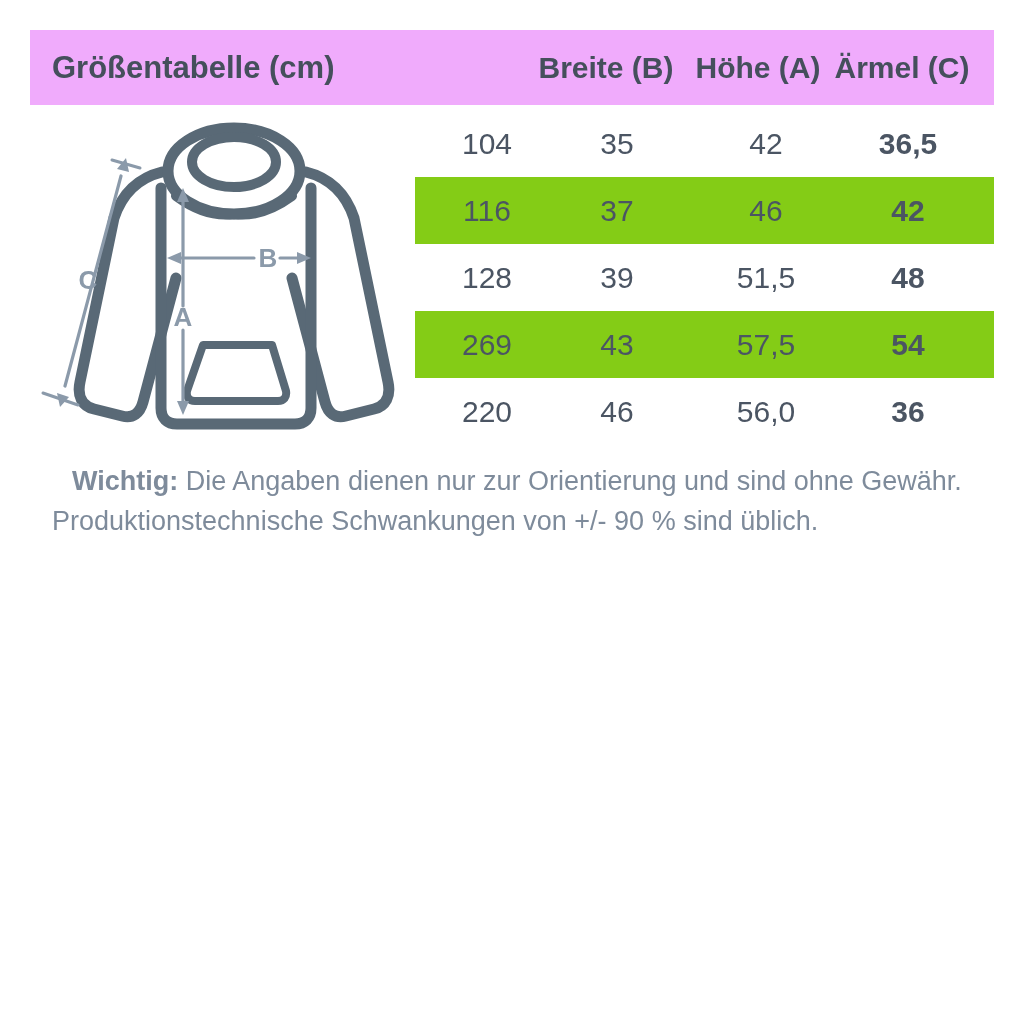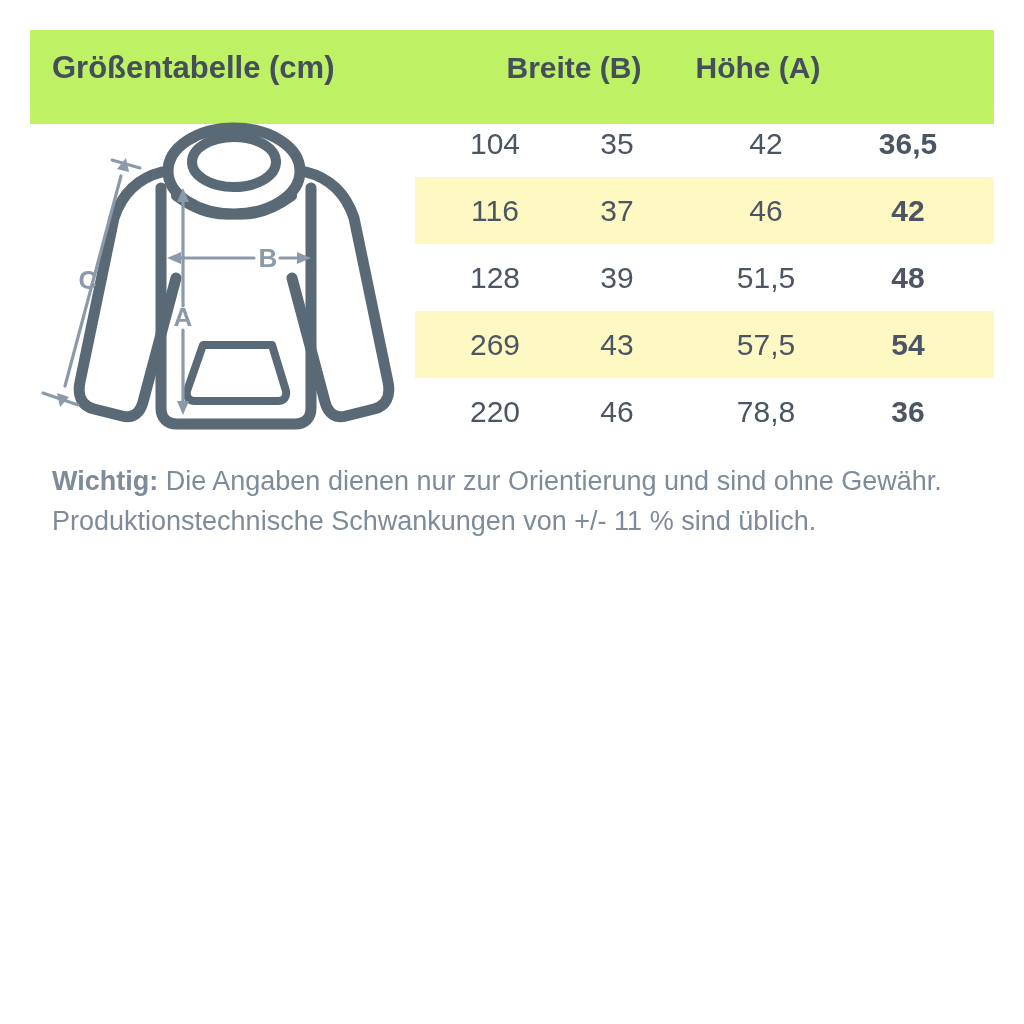--- a/index.html
+++ b/index.html
@@ -1,66 +1,67 @@
 <!DOCTYPE html>
 <html><head>
 <meta charset="utf-8">
 <style>
   html,body{margin:0;padding:0;}
   .page{
     position:relative;width:1024px;height:1024px;background:#ffffff;
     font-family:"Liberation Sans", sans-serif;overflow:hidden;
   }
   .header-bar{
-    position:absolute;left:30px;top:30px;width:964px;height:94px;
-    background:#bef264;
+    position:absolute;left:30px;top:30px;width:964px;height:75px;
+    background:#f0abfc;
   }
   .title{
     position:absolute;left:22px;top:0;height:75px;line-height:75px;
     font-size:31px;font-weight:bold;color:#454f5c;white-space:nowrap;
   }
   .col-head{
     position:absolute;top:0;height:75px;line-height:75px;
     font-size:30px;font-weight:bold;color:#454f5c;white-space:nowrap;
     transform:translateX(-50%);
   }
-  .col-head.c1{left:544px;}
+  .col-head.c1{left:576px;}
   .col-head.c2{left:728px;text-align:right;}
   .col-head.c3{left:872px;}
 
   .size-table{position:absolute;left:415px;top:110px;width:579px;}
   .trow{position:relative;width:579px;height:67px;}
-  .trow.alt{background:#fef9c3;}
+  .trow.alt{background:#84cc16;}
   .tcell{
     position:absolute;top:0;height:67px;line-height:67px;width:140px;
     text-align:center;font-size:30px;color:#4b5563;white-space:nowrap;
   }
-  .tcell.k0{left:10px;}    
+  .tcell.k0{left:2px;}    
   .tcell.k1{left:132px;}  
   .tcell.k2{left:281px;}  
   .tcell.k3{left:423px;font-weight:bold;}  
 
   .figure{position:absolute;left:30px;top:110px;width:385px;height:345px;}
 
   .note{
     position:absolute;left:52px;top:461px;width:940px;
     font-size:27px;line-height:40px;color:#7e8b9b;
   }
-  .note .bold{font-weight:bold;}
+  .note .bold{font-weight:bold;margin-left:20px;}
   .note-line{white-space:nowrap;}
 </style>
 </head>
 <body>
 
 <div class="page">
 
   <div class="header-bar">
     <div class="title">Größentabelle (cm)</div>
     <div class="col-head c1">Breite (B)</div>
     <div class="col-head c2">Höhe (A)</div>
+    <div class="col-head c3">Ärmel (C)</div>
   </div>
 
   <svg class="figure" viewBox="0 0 385 345" xmlns="http://www.w3.org/2000/svg">
 
     <g stroke="#596976" fill="none" stroke-linecap="round" stroke-linejoin="round">
       <path d="M132,62 C108,68 92,84 84,108 L50,272 C47,286 52,296 64,299 L92,306 C103,309 110,303 113,292 L146,168" stroke-width="11"></path>
       <path d="M276,62 C300,68 316,84 324,108 L358,272 C361,286 356,296 344,299 L316,306 C305,309 298,303 295,292 L262,168" stroke-width="11"></path>
       <path d="M131,78 L131,298 C131,308 137,314 147,314 L265,314 C275,314 281,308 281,298 L281,78" stroke-width="11"></path>
       <ellipse cx="204" cy="61" rx="66" ry="43" stroke-width="11"></ellipse>
       <ellipse cx="204" cy="52" rx="42" ry="25" stroke-width="10"></ellipse>
@@ -114,23 +115,23 @@
     </div>
     <div class="trow alt">
       <div class="tcell k0">269</div>
       <div class="tcell k1">43</div>
       <div class="tcell k2">57,5</div>
       <div class="tcell k3">54</div>
     </div>
     <div class="trow">
       <div class="tcell k0">220</div>
       <div class="tcell k1">46</div>
-      <div class="tcell k2">78,8</div>
+      <div class="tcell k2">56,0</div>
       <div class="tcell k3">36</div>
     </div>
   </div>
 
   <div class="note">
     <div class="note-line"><span class="bold">Wichtig:</span> <span>Die Angaben dienen nur zur Orientierung und sind ohne Gewähr.</span></div>
-    <div class="note-line">Produktionstechnische Schwankungen von +/- 11 % sind üblich.</div>
+    <div class="note-line">Produktionstechnische Schwankungen von +/- 90 % sind üblich.</div>
   </div>
 
 </div>
 
 </body></html>

